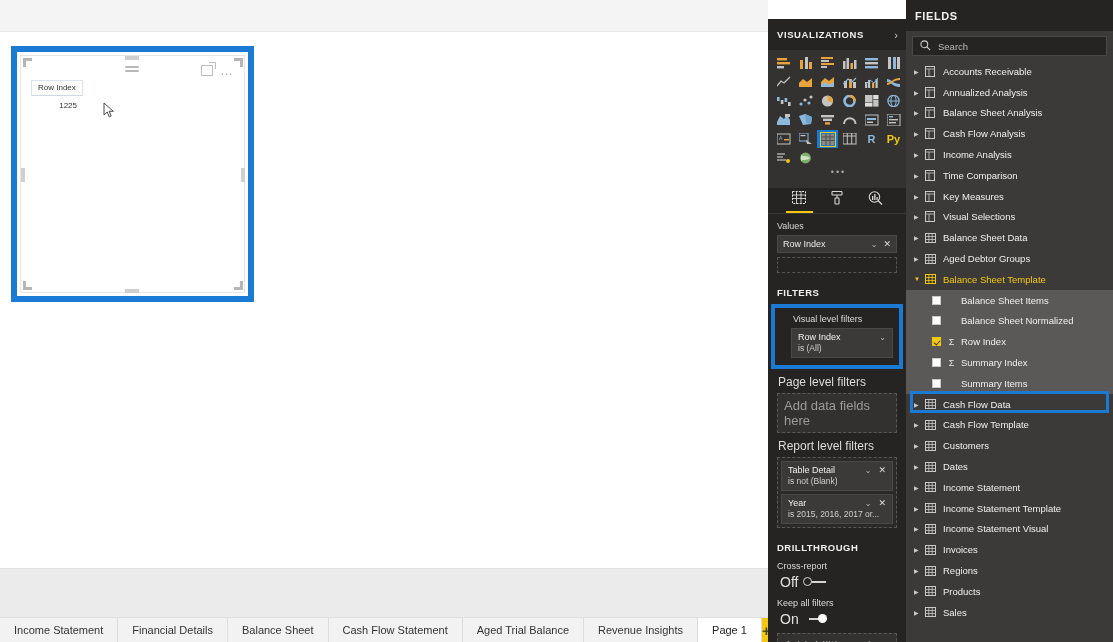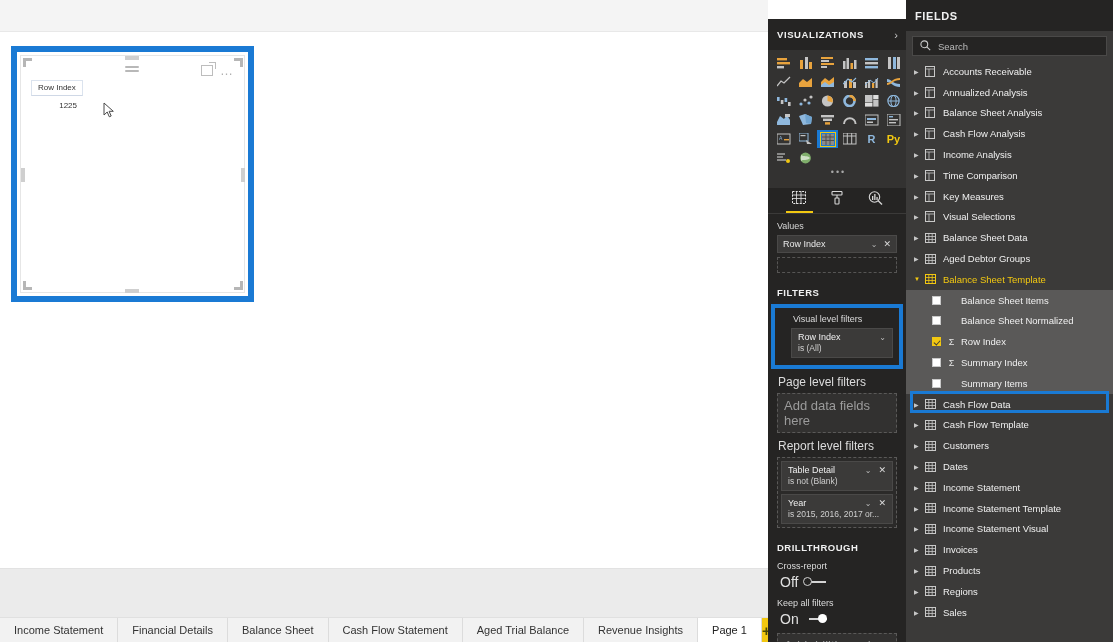--- a/index.html
+++ b/index.html
@@ -930,34 +930,34 @@
         <span class="f-arrow">▶</span>
         <span class="tbl-ico">
             <svg width="11" height="10">
               <rect x="0.5" y="0.5" width="10" height="9" fill="none" stroke="#c9c9c9" stroke-width="1"></rect>
               <line x1="0.5" y1="3.5" x2="10.5" y2="3.5" stroke="#c9c9c9" stroke-width="0.8"></line>
               <line x1="0.5" y1="6.5" x2="10.5" y2="6.5" stroke="#c9c9c9" stroke-width="0.8"></line>
               <line x1="3.8" y1="0.5" x2="3.8" y2="9.5" stroke="#c9c9c9" stroke-width="0.8"></line>
               <line x1="7.2" y1="0.5" x2="7.2" y2="9.5" stroke="#c9c9c9" stroke-width="0.8"></line>
             </svg>
           </span>
+        <span class="f-name">Regions</span>
+      </div>
+      <div class="f-row">
+        <span class="f-arrow">▶</span>
+        <span class="tbl-ico">
+            <svg width="11" height="10">
+              <rect x="0.5" y="0.5" width="10" height="9" fill="none" stroke="#c9c9c9" stroke-width="1"></rect>
+              <line x1="0.5" y1="3.5" x2="10.5" y2="3.5" stroke="#c9c9c9" stroke-width="0.8"></line>
+              <line x1="0.5" y1="6.5" x2="10.5" y2="6.5" stroke="#c9c9c9" stroke-width="0.8"></line>
+              <line x1="3.8" y1="0.5" x2="3.8" y2="9.5" stroke="#c9c9c9" stroke-width="0.8"></line>
+              <line x1="7.2" y1="0.5" x2="7.2" y2="9.5" stroke="#c9c9c9" stroke-width="0.8"></line>
+            </svg>
+          </span>
         <span class="f-name">Products</span>
-      </div>
-      <div class="f-row">
-        <span class="f-arrow">▶</span>
-        <span class="tbl-ico">
-            <svg width="11" height="10">
-              <rect x="0.5" y="0.5" width="10" height="9" fill="none" stroke="#c9c9c9" stroke-width="1"></rect>
-              <line x1="0.5" y1="3.5" x2="10.5" y2="3.5" stroke="#c9c9c9" stroke-width="0.8"></line>
-              <line x1="0.5" y1="6.5" x2="10.5" y2="6.5" stroke="#c9c9c9" stroke-width="0.8"></line>
-              <line x1="3.8" y1="0.5" x2="3.8" y2="9.5" stroke="#c9c9c9" stroke-width="0.8"></line>
-              <line x1="7.2" y1="0.5" x2="7.2" y2="9.5" stroke="#c9c9c9" stroke-width="0.8"></line>
-            </svg>
-          </span>
-        <span class="f-name">Regions</span>
       </div>
       <div class="f-row">
         <span class="f-arrow">▶</span>
         <span class="tbl-ico">
             <svg width="11" height="10">
               <rect x="0.5" y="0.5" width="10" height="9" fill="none" stroke="#c9c9c9" stroke-width="1"></rect>
               <line x1="0.5" y1="3.5" x2="10.5" y2="3.5" stroke="#c9c9c9" stroke-width="0.8"></line>
               <line x1="0.5" y1="6.5" x2="10.5" y2="6.5" stroke="#c9c9c9" stroke-width="0.8"></line>
               <line x1="3.8" y1="0.5" x2="3.8" y2="9.5" stroke="#c9c9c9" stroke-width="0.8"></line>
               <line x1="7.2" y1="0.5" x2="7.2" y2="9.5" stroke="#c9c9c9" stroke-width="0.8"></line>

